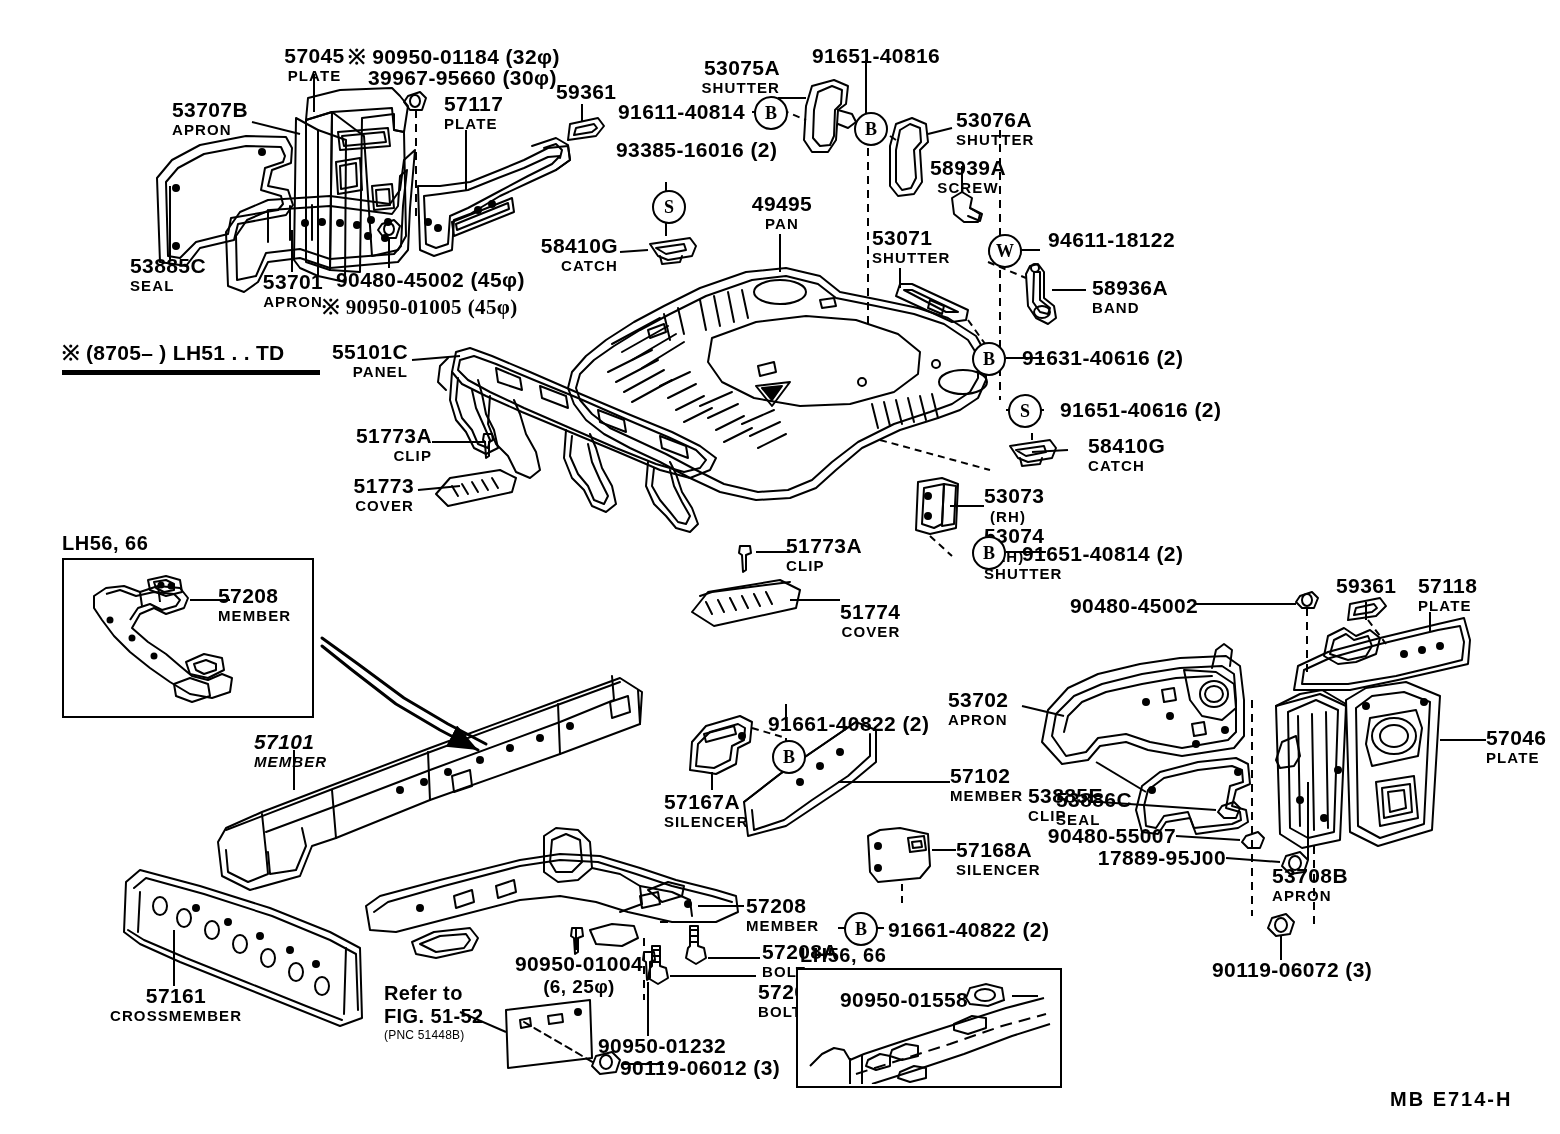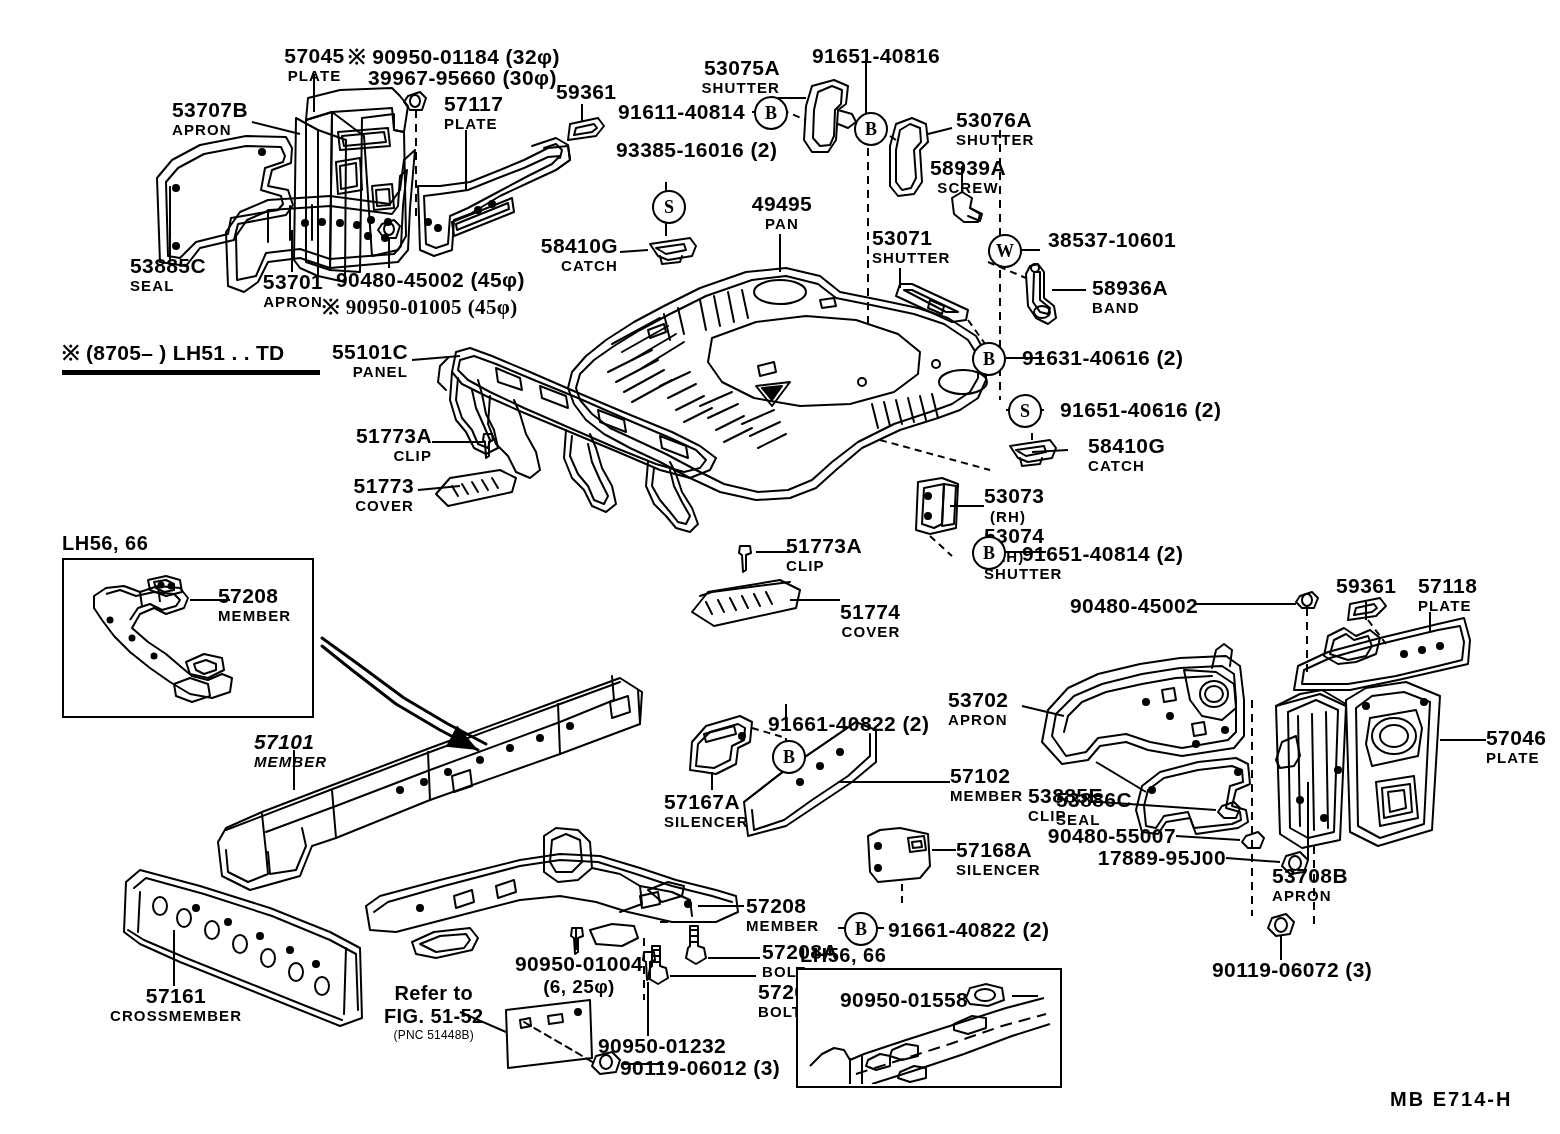--- a/index.html
+++ b/index.html
@@ -614,21 +614,21 @@
   <span class="num">49495</span>
   <span class="nm">PAN</span>
 </div>
 
 <div class="blk" style="left:872px;top:226px;">
   <span class="num">53071</span>
   <span class="nm">SHUTTER</span>
 </div>
 
 <div class="blk" style="left:1048px;top:228px;">
-  <span class="num">38537-10601</span>
+  <span class="num">94611-18122</span>
 </div>
 
 <div class="blk" style="left:1092px;top:276px;">
   <span class="num">58936A</span>
   <span class="nm">BAND</span>
 </div>
 
 <div class="blk" style="left:130px;top:254px;">
   <span class="num">53885C</span>
   <span class="nm">SEAL</span>
@@ -759,21 +759,21 @@
 </div>
 
 <div class="blk" style="left:598px;top:1034px;">
   <span class="num">90950-01232</span>
 </div>
 
 <div class="blk" style="left:620px;top:1056px;">
   <span class="num">90119-06012 (3)</span>
 </div>
 
-<div class="blk" style="left:384px;top:982px;text-align:center;">
+<div class="blk" style="left:384px;top:982px;">
   <span class="num" style="font-size:20px;">Refer to</span>
   <span class="num" style="font-size:20px;">FIG. 51-52</span>
   <span class="refsmall" style="display:block;">(PNC 51448B)</span>
 </div>
 
 <div class="blk" style="left:1070px;top:594px;">
   <span class="num">90480-45002</span>
 </div>
 
 <div class="blk" style="left:948px;top:688px;">

